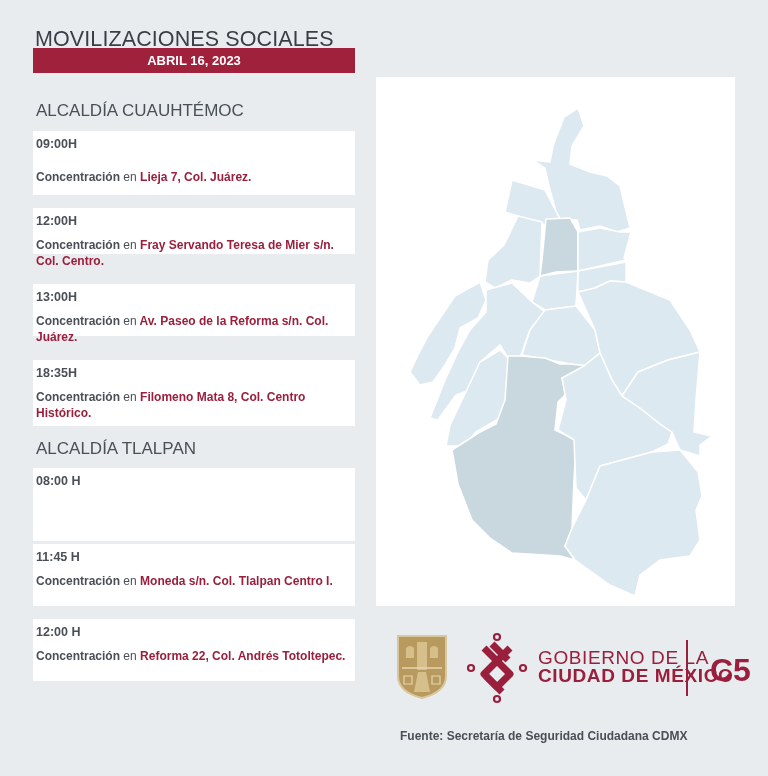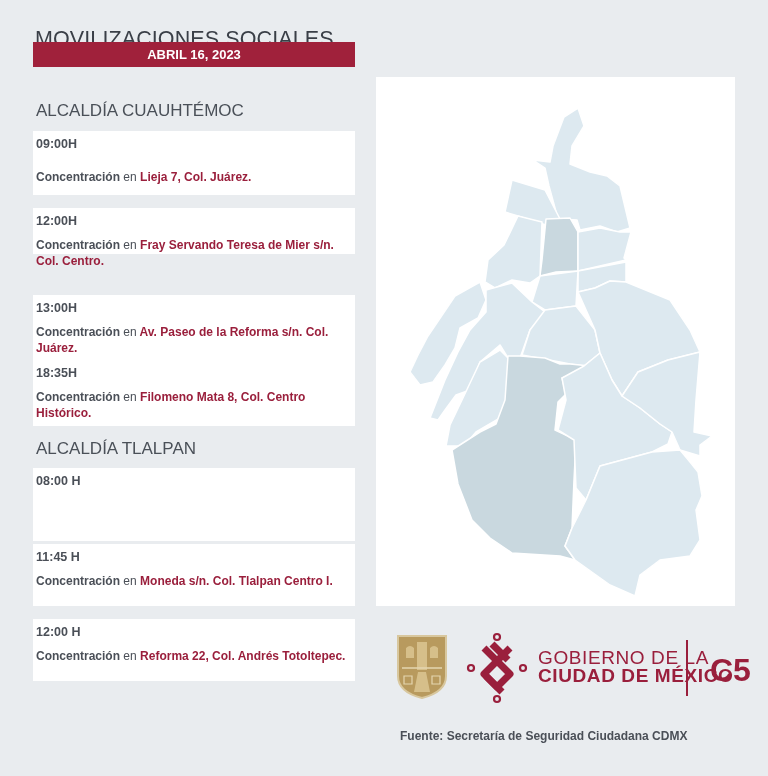--- a/index.html
+++ b/index.html
@@ -4,21 +4,21 @@
 <style>
   * { box-sizing: border-box; margin: 0; padding: 0; }
   html, body { width: 768px; height: 776px; background: #e9ecef; overflow: hidden; }
   body { font-family: "Liberation Sans", sans-serif; position: relative; }
 
   .title {
     position: absolute; left: 35px; top: 27px;
     font-size: 21.5px; color: #3a3f47; letter-spacing: 0.1px;
   }
   .date-banner {
-    position: absolute; left: 33px; top: 42px; width: 322px; height: 25px;
+    position: absolute; left: 33px; top: 48px; width: 322px; height: 25px;
     background: #a0213b; color: #fff; font-weight: bold; font-size: 13px;
     display: flex; align-items: center; justify-content: center;
   }
   .section-title {
     position: absolute; left: 36px; font-size: 17px; color: #4a5058;
   }
   .card {
     position: absolute; left: 33px; width: 322px; background: #fff;
     padding: 6px 8px 0 3px;
   }
@@ -67,21 +67,21 @@
 
 <div class="card" style="top:208px;height:46px">
   <div class="time">12:00H</div>
   <div class="desc">
     <span>Concentración</span>
     <span class="en">en</span>
     <span class="place">Fray Servando Teresa de Mier s/n. Col. Centro.</span>
   </div>
 </div>
 
-<div class="card" style="top:295px;height:66px">
+<div class="card" style="top:284px;height:52px">
   <div class="time">13:00H</div>
   <div class="desc">
     <span>Concentración</span>
     <span class="en">en</span>
     <span class="place">Av. Paseo de la Reforma s/n. Col. Juárez.</span>
   </div>
 </div>
 
 <div class="card" style="top:360px;height:66px">
   <div class="time">18:35H</div>

